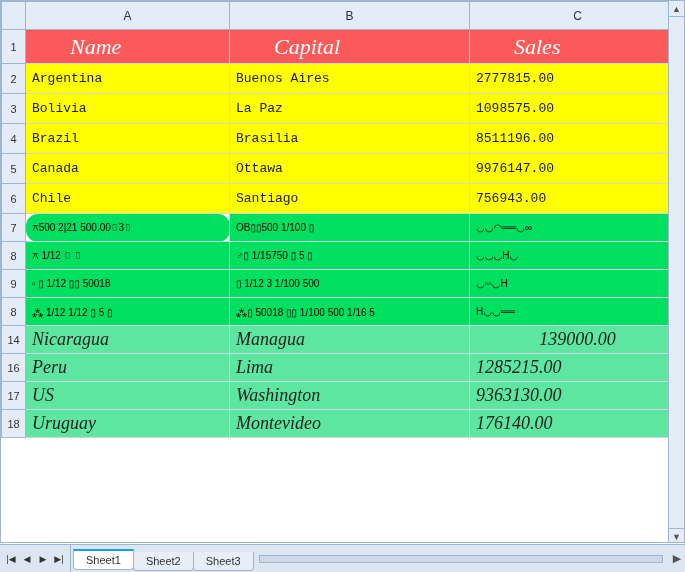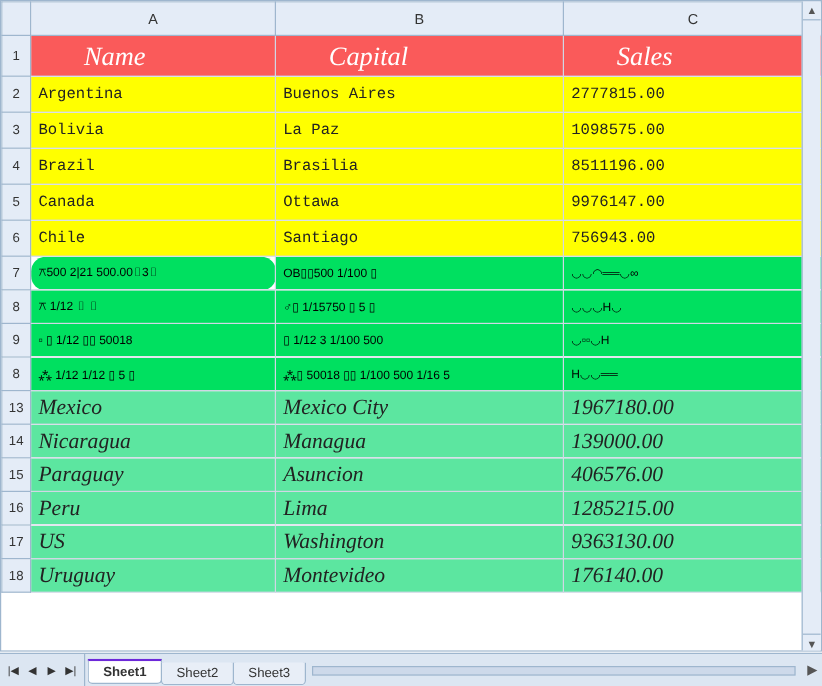--- a/index.html
+++ b/index.html
@@ -124,22 +124,22 @@
     border-top: none;
     border-radius: 0 0 4px 4px;
     margin-right: -1px;
     color: #333;
     cursor: pointer;
     position: relative;
     top: -1px;
   }
   .tab.active {
     background: #fff;
-    font-weight: bold;
-    border-top: 2px solid #6d28d9;
+    font-weight: normal;
+    border-top: 2px solid #0ea5e9;
     top: -2px;
   }
   .tab-track {
     flex: 1;
     height: 8px;
     margin: 0 6px;
     background: #cdd9ea;
     border: 1px solid #9eb6ce;
   }
   .scroll-right {
@@ -239,36 +239,24 @@
           <td class="r-green1" style="height: 20px;">▯ 1/12 3 1/100 500</td>
           <td class="r-green1" style="height: 20px;">◡▫▫◡H</td>
         </tr>
         <tr>
           <th class="rowhdr">8</th>
           <td class="r-green1" style="height: 20px;">⁂ 1/12 1/12 ▯ 5 ▯</td>
           <td class="r-green1" style="height: 20px; margin-left: 22px;">⁂▯ 50018 ▯▯ 1/100 500 1/16 5</td>
           <td class="r-green1" style="height: 20px;">H◡◡══</td>
         </tr>
         <tr>
-          <th class="rowhdr">13</th>
-          <td class="r-green2" style="height: 28px;">Mexico</td>
-          <td class="r-green2" style="height: 28px;">Mexico City</td>
-          <td class="r-green2" style="height: 28px;">1967180.00</td>
-        </tr>
-        <tr>
           <th class="rowhdr">14</th>
           <td class="r-green2" style="height: 28px; margin-top: 41px;">Nicaragua</td>
           <td class="r-green2" style="height: 28px;">Managua</td>
-          <td class="r-green2" style="height: 28px;">139000.00</td>
-        </tr>
-        <tr>
-          <th class="rowhdr">15</th>
-          <td class="r-green2" style="height: 28px;">Paraguay</td>
-          <td class="r-green2" style="height: 28px;">Asuncion</td>
-          <td class="r-green2" style="height: 28px;">406576.00</td>
+          <td class="r-green2" style="height: 28px; text-align: center;">139000.00</td>
         </tr>
         <tr>
           <th class="rowhdr">16</th>
           <td class="r-green2" style="height: 28px;">Peru</td>
           <td class="r-green2" style="height: 28px;">Lima</td>
           <td class="r-green2" style="height: 28px;">1285215.00</td>
         </tr>
         <tr>
           <th class="rowhdr">17</th>
           <td class="r-green2" style="height: 28px;">US</td>

